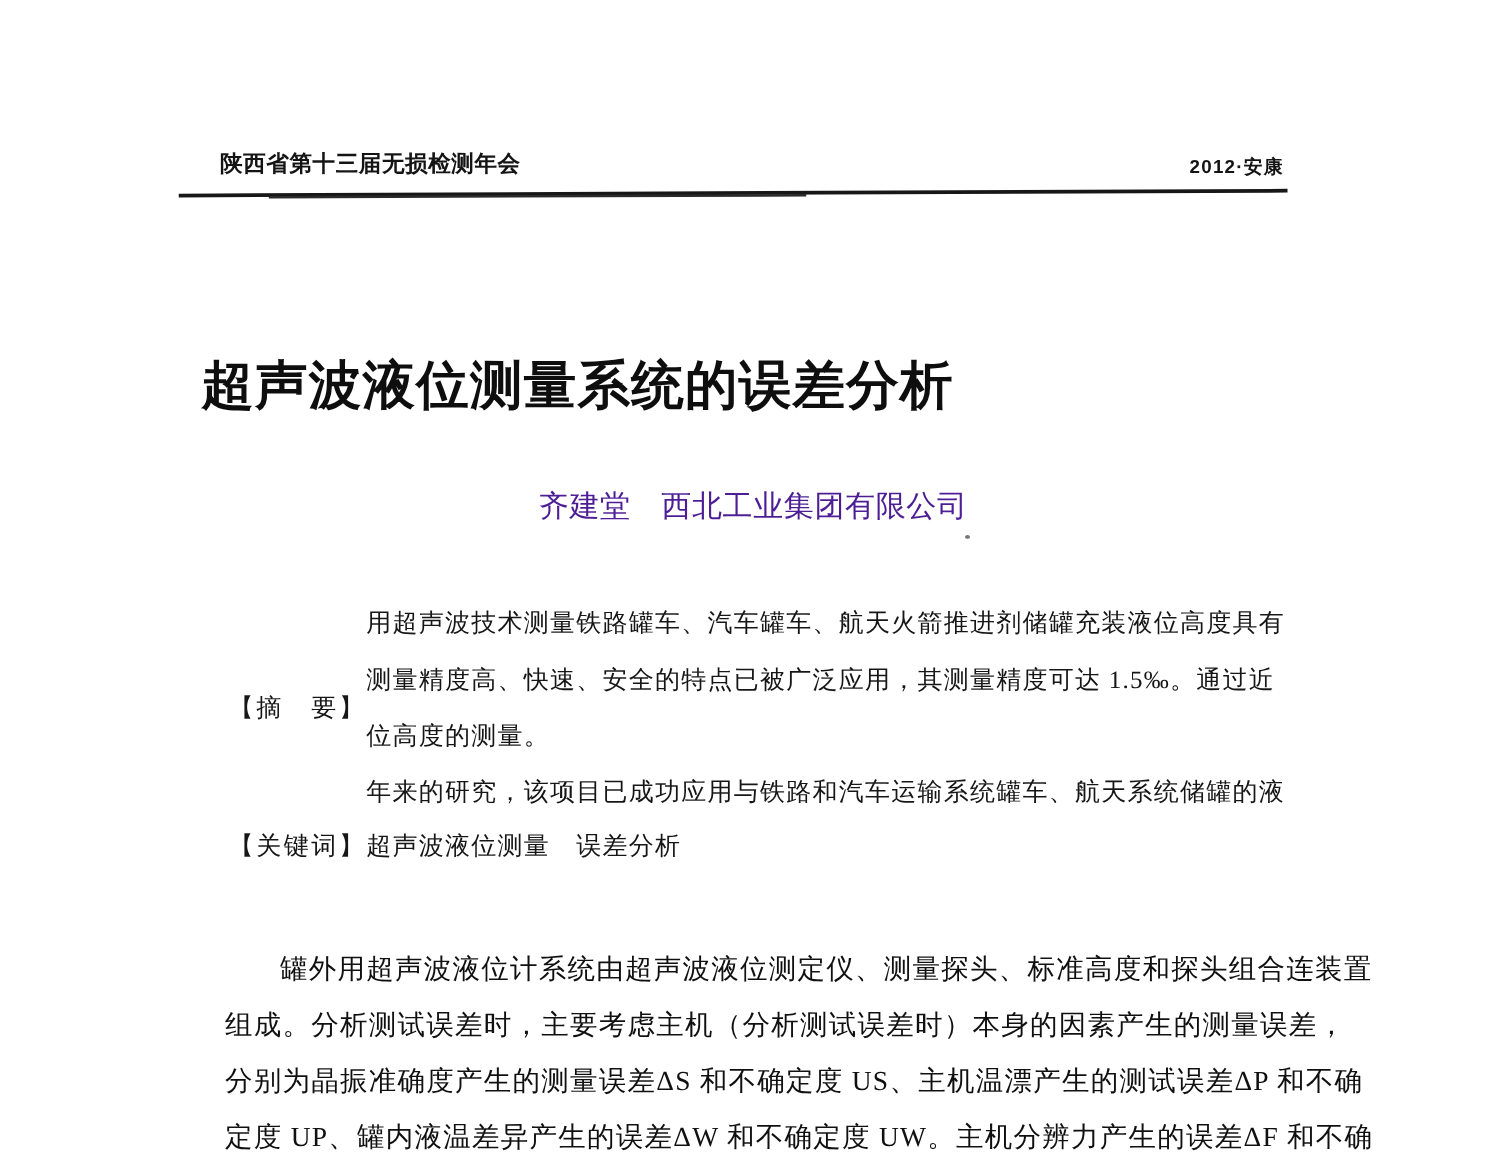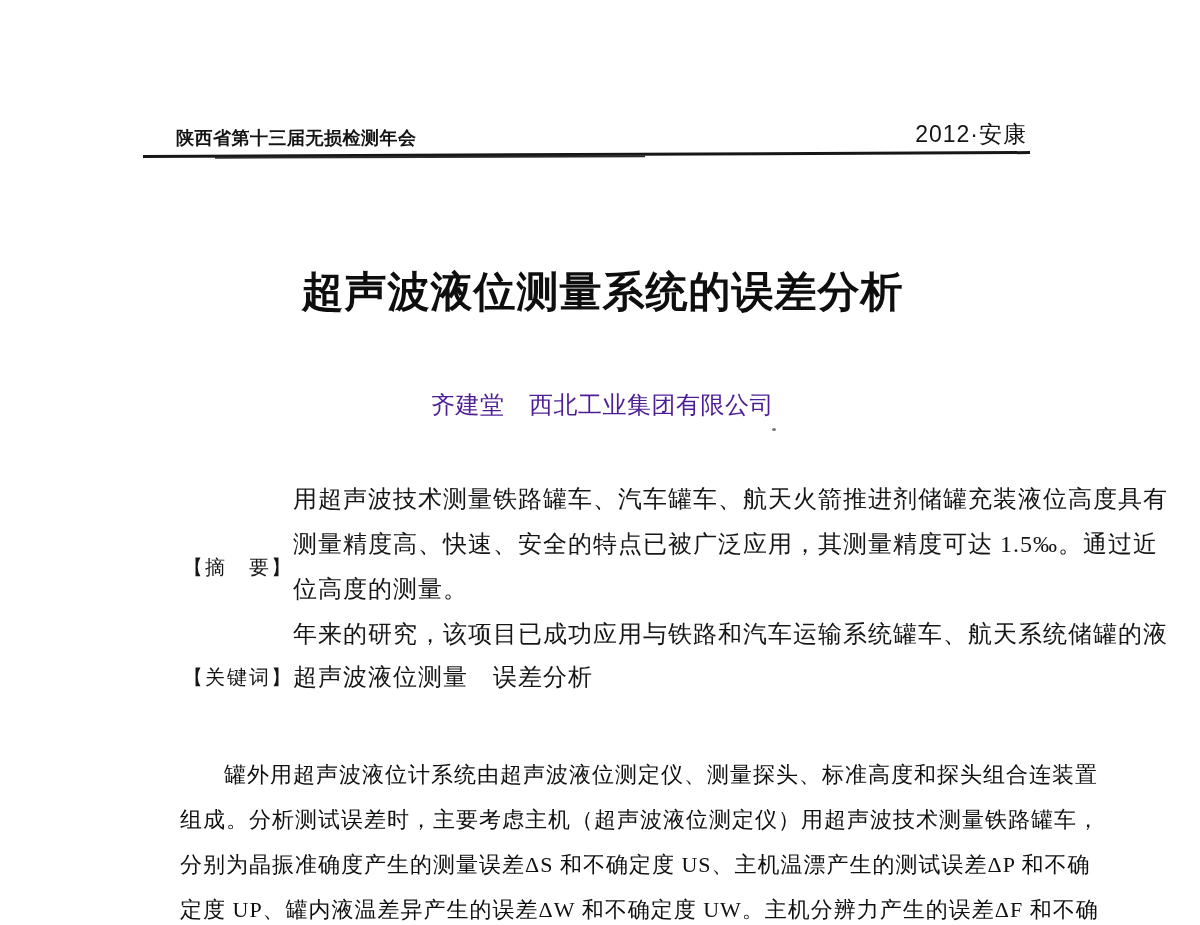--- a/index.html
+++ b/index.html
@@ -28,22 +28,22 @@
   }
   .hdr-left {
     font-family: "Liberation Sans", "DejaVu Sans", sans-serif;
     font-weight: bold;
     font-size: 18px;
     letter-spacing: 0.5px;
     white-space: nowrap;
   }
   .hdr-right {
     font-family: "Liberation Sans", "DejaVu Sans", sans-serif;
-    font-weight: normal;
-    font-size: 23px;
+    font-weight: bold;
+    font-size: 15px;
     letter-spacing: 1px;
     white-space: nowrap;
   }
   .rule-a {
     position: absolute;
     left: 143px;
     top: 153px;
     width: 887px;
     height: 3px;
     background: #171717;
@@ -57,22 +57,22 @@
     height: 2px;
     background: #2a2a2a;
     transform: rotate(-0.2deg);
   }
   
   .title {
     position: absolute;
     left: 145px;
     top: 269px;
     width: 915px;
-    margin: 0;
-    text-align: center;
+    margin: 16px;
+    text-align: left;
     font-family: "Liberation Sans", "DejaVu Sans", sans-serif;
     font-weight: bold;
     font-size: 42px;
     line-height: 46px;
     letter-spacing: 1px;
     white-space: nowrap;
     color: #0e0e0e;
   }
   .byline {
     position: absolute;
@@ -98,21 +98,21 @@
     flex: none;
     width: 110px;
     font-size: 20px;
     line-height: 45px;
     letter-spacing: 2px;
     white-space: nowrap;
     color: #161616;
   }
   .abs-lines { flex: none; }
   .abs-line, .kw-text {
-    font-size: 24px;
+    font-size: 20px;
     line-height: 45px;
     letter-spacing: 1px;
     white-space: nowrap;
     color: #161616;
   }
   
   .bodytext {
     position: absolute;
     left: 180px;
     top: 752px;
@@ -163,20 +163,20 @@
     </div>
   </section>
 
   <section class="kw">
     <span class="lbl">【关键词】</span>
     <span class="kw-text">超声波液位测量　误差分析</span>
   </section>
 
   <section class="bodytext">
     <div class="body-line indent">罐外用超声波液位计系统由超声波液位测定仪、测量探头、标准高度和探头组合连装置</div>
-    <div class="body-line">组成。分析测试误差时，主要考虑主机（超声波液位测定仪）用超声波技术测量铁路罐车，</div>
+    <div class="body-line">组成。分析测试误差时，主要考虑主机（分析测试误差时）本身的因素产生的测量误差，</div>
     <div class="body-line">分别为晶振准确度产生的测量误差ΔS 和不确定度 US、主机温漂产生的测试误差ΔP 和不确</div>
     <div class="body-line">定度 UP、罐内液温差异产生的误差ΔW 和不确定度 UW。主机分辨力产生的误差ΔF 和不确</div>
   </section>
 
   <div class="speck"></div>
 
 </div>
 
 </body></html>

